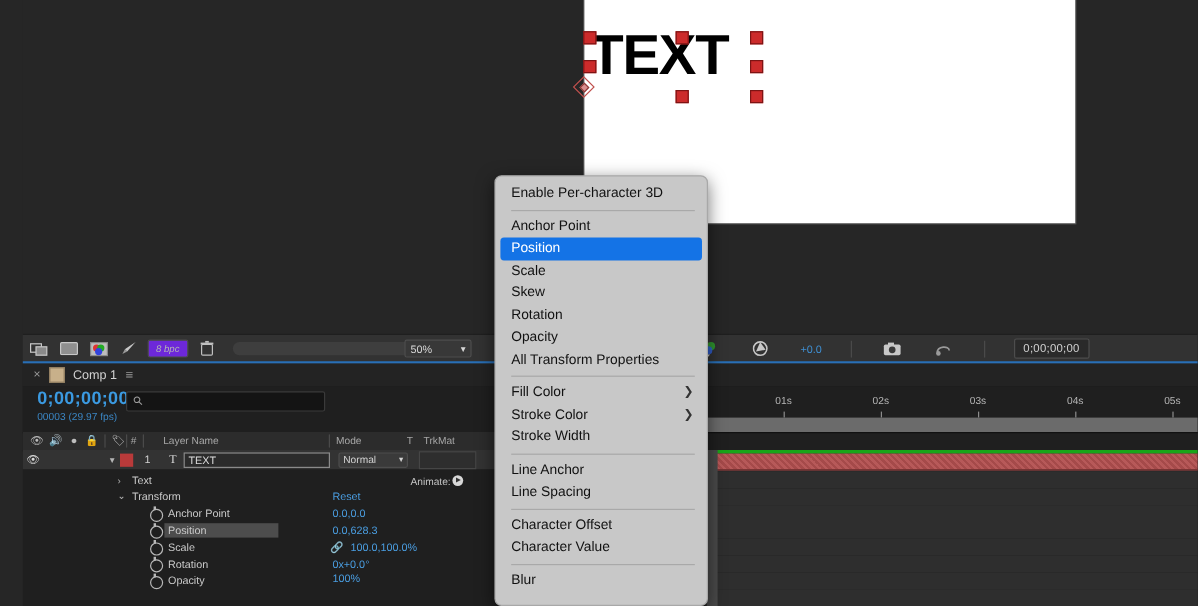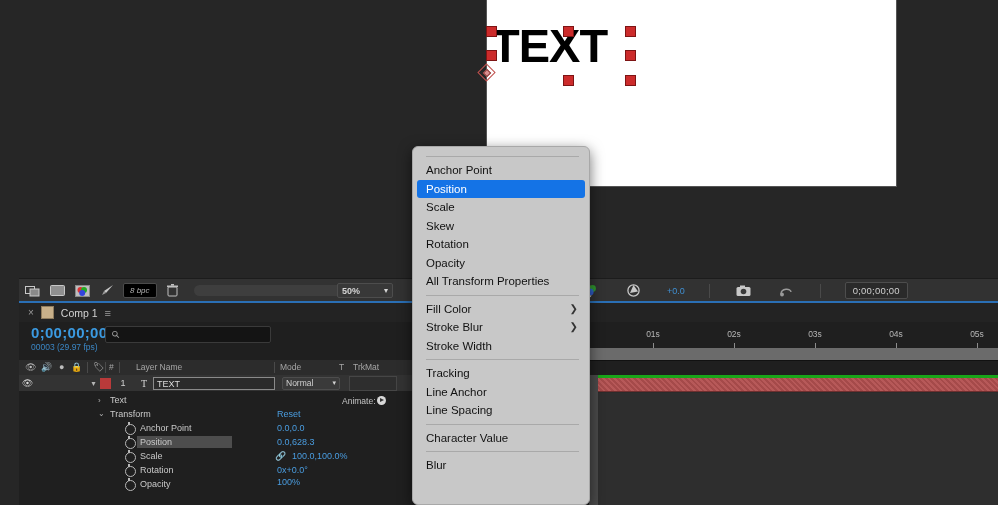--- a/index.html
+++ b/index.html
@@ -38,30 +38,30 @@
     position:absolute;left:0;top:278px;width:998px;height:23px;
     background:#323232;border-top:1px solid #1c1c1c;
   }
   .vb-left{position:absolute;left:4px;top:0;height:23px;display:flex;align-items:center;gap:6px;}
   .ico-btn{
     width:19px;height:16px;display:flex;align-items:center;justify-content:center;
     color:#c8c8c8;
   }
   .bpc-chip{
     height:13px;line-height:13px;padding:0 6px;border:1px solid #4b4b4b;border-radius:2px;
-    background:#000000;color:#b4b4b4;font-size:8px;font-style:italic;
+    background:#6d28d9;color:#b4b4b4;font-size:8px;font-style:italic;
   }
   .slider-track{
     width:172px;height:11px;border-radius:6px;background:#3e3e3e;margin-left:6px;
   }
   .zoom-select{
     position:absolute;left:318px;top:4px;width:56px;height:15px;
     background:#383838;border:1px solid #4d4d4d;border-radius:2px;
     color:#d6d6d6;font-size:9px;display:flex;align-items:center;
-    padding:4px 4px;justify-content:space-between;box-sizing:border-box;font-weight:bold;
+    padding:4px 4px;justify-content:space-between;box-sizing:border-box;
   }
   .vb-right{position:absolute;left:562px;top:0;height:23px;display:flex;align-items:center;gap:24px;}
   .vb-sep{width:1px;height:14px;background:#4a4a4a;}
   .plus-val{color:#3f8fd2;font-size:9px;}
   .tc-chip{
     height:15px;line-height:15px;padding:0 7px;border:1px solid #4d4d4d;border-radius:2px;
     background:#2a2a2a;color:#cfcfcf;font-size:9.5px;letter-spacing:.2px;
   }
 
   
@@ -399,41 +399,42 @@
       <div class="graph-row" style="top:60px;"></div>
       <div class="graph-row" style="top:74px;"></div>
       <div class="graph-row" style="top:88px;"></div>
       <div class="graph-row" style="top:102px;"></div>
       <div class="graph-row" style="top:116px;"></div>
     </div>
     <div class="scrollbar-v"></div>
   </div>
 
   <div class="ctxmenu">
+    <div class="mi">Enable Per-character 3D</div>
     <div class="msep"></div>
     <div class="mi">Anchor Point</div>
     <div class="mi sel">Position</div>
     <div class="mi">Scale</div>
     <div class="mi">Skew</div>
     <div class="mi">Rotation</div>
     <div class="mi">Opacity</div>
     <div class="mi">All Transform Properties</div>
     <div class="msep"></div>
     <div class="mi">
       <span>Fill Color</span>
       <span class="sub-arrow">❯</span>
     </div>
     <div class="mi">
-      <span>Stroke Blur</span>
+      <span>Stroke Color</span>
       <span class="sub-arrow">❯</span>
     </div>
     <div class="mi">Stroke Width</div>
     <div class="msep"></div>
-    <div class="mi">Tracking</div>
     <div class="mi">Line Anchor</div>
     <div class="mi">Line Spacing</div>
     <div class="msep"></div>
+    <div class="mi">Character Offset</div>
     <div class="mi">Character Value</div>
     <div class="msep"></div>
     <div class="mi">Blur</div>
   </div>
 
 </div>
 
 </body></html>

